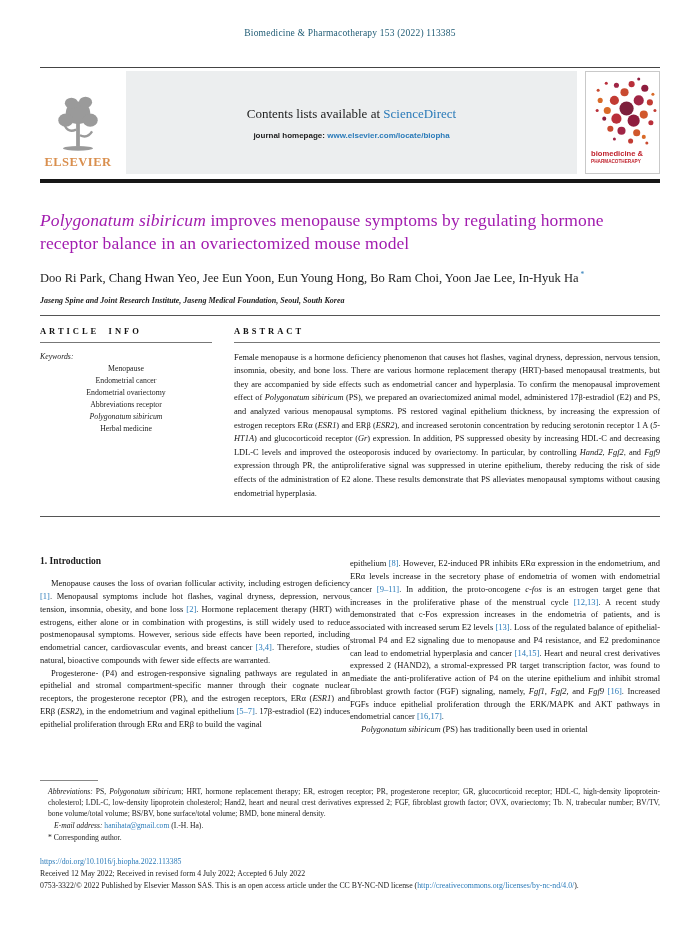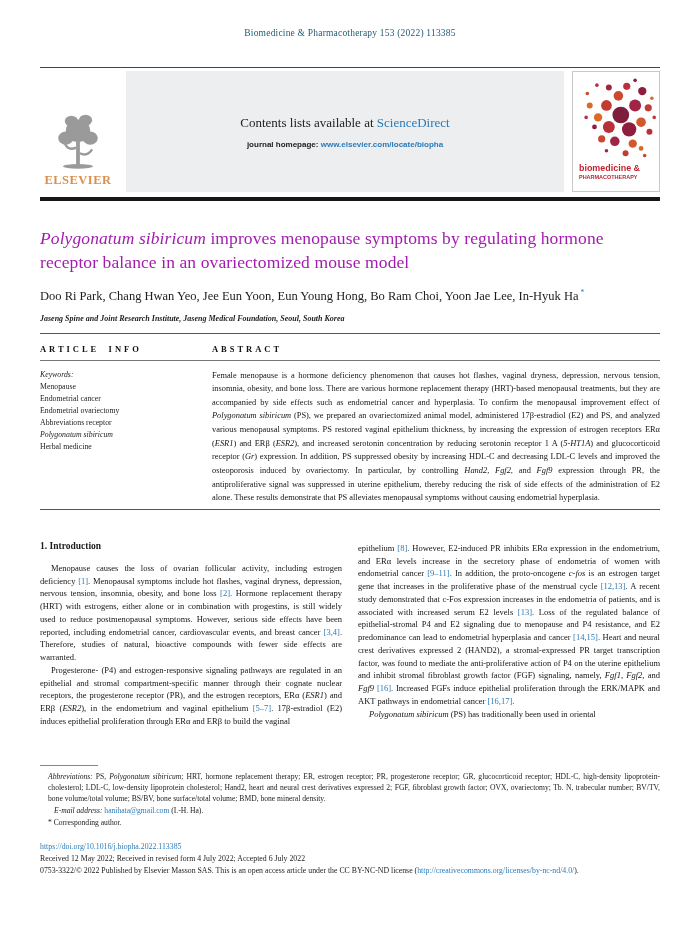--- a/index.html
+++ b/index.html
@@ -39,49 +39,49 @@
     font-size:12.5px;font-weight:bold;letter-spacing:.5px;margin-top:1px;
   }
   .hdr-center{
     flex:1;background:#eceeef;margin:0 8px;
     display:flex;flex-direction:column;align-items:center;justify-content:center;
     padding:8px 6px;gap:9px;
   }
   .contents-line{font-size:13px;color:#222;}
   .journal-name{font-size:18px;color:#111;letter-spacing:.2px;}
   .homepage-line{font-family:"Liberation Sans", sans-serif;font-size:8px;font-weight:bold;color:#222;}
-  .cover-box{width:88px;border:1px solid #c9c9c9;background:#fff;position:relative;}
+  .cover-box{width:75px;border:1px solid #c9c9c9;background:#fff;position:relative;}
   .cover-box svg{display:block;width:100%;height:100%;}
   .thickbar{height:4px;background:#171717;margin-top:2px;}
 
   
   .title{
     font-size:17.5px;line-height:1.32;color:#a21caf;
     margin-top:26px;max-width:575px;letter-spacing:.1px;
   }
   .authors{font-size:12.5px;margin-top:14px;max-width:560px;line-height:1.35;}
   .affiliation{font-size:8px;font-style:italic;margin-top:9px;font-weight:bold;}
 
   
   .info-abs{
     border-top:1px solid #555;border-bottom:1px solid #555;
-    margin-top:10px;display:flex;padding:10px 0 4px 0;
+    margin-top:10px;display:flex;gap:22px;padding:10px 0 16px 0;
   }
   .info-col{width:172px;flex:none;}
   .abs-col{flex:1;}
   .sec-head{
     font-size:8.5px;font-weight:bold;letter-spacing:.35em;word-spacing:.5em;
     padding-bottom:6px;border-bottom:1px solid #777;margin-bottom:8px;color:#111;
   }
   .kw-label{font-size:7.8px;font-style:italic;line-height:1.55;}
-  .kw{font-size:7.8px;line-height:1.55;}
+  .kw{font-size:7.8px;line-height:1.55;text-align:center;}
   .abs-text{font-size:8.4px;line-height:1.62;text-align:justify;color:#141414;}
 
   
-  .body-wrap{display:flex;gap:16px;margin-top:31px;height:214px;overflow:hidden;}
+  .body-wrap{display:flex;margin-top:39px;height:214px;overflow:hidden;}
   .col{flex:1;min-width:0;}
   .intro-head{font-size:9.5px;font-weight:bold;margin-bottom:11px;}
   .para{font-size:8.5px;line-height:1.5;text-align:justify;color:#141414;}
   .para.ind{text-indent:11px;}
   .col-right{padding-top:1px;}
 
   
   .footnote{margin-top:10px;}
   .fn-rule{width:58px;border-top:1px solid #888;margin-bottom:5px;}
   .fn-text{font-size:7.6px;line-height:1.45;text-align:justify;color:#222;}

